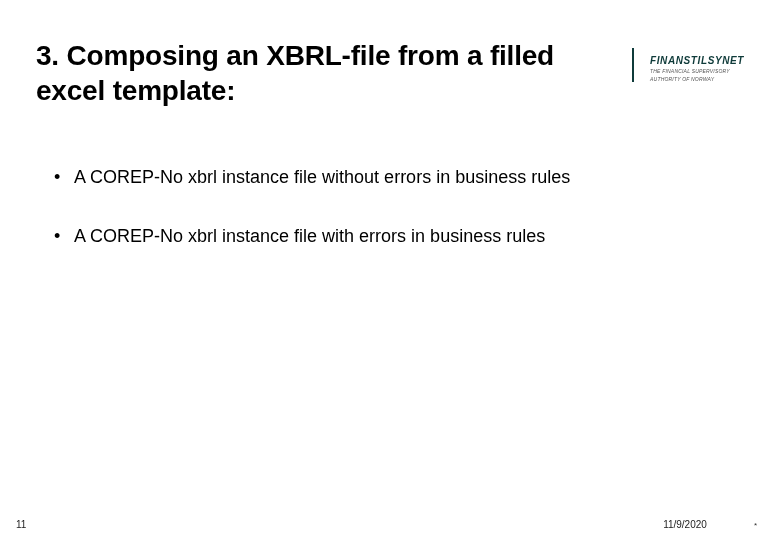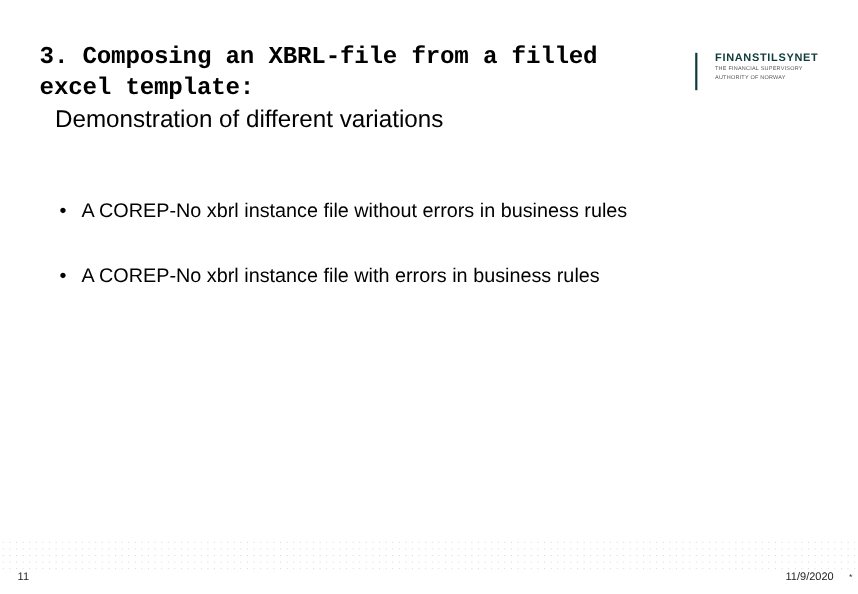--- a/index.html
+++ b/index.html
@@ -20,38 +20,38 @@
   }
   .header-row {
     display: flex;
     justify-content: space-between;
     align-items: flex-start;
   }
   .title-block {
     max-width: 530px;
   }
   .title-bold {
-    font-size: 22px;
+    font-size: 28px;
     font-weight: bold;
     line-height: 1.25;
     letter-spacing: -0.2px;
-    font-family: Liberation Mono, monospace;
   }
   .title-sub {
     font-size: 22px;
     font-weight: normal;
     line-height: 1.25;
     padding-left: 14px;
     margin-top: 1px;
   }
   .logo {
     display: flex;
-    align-items: flex-start;
+    align-items: flex-end;
     gap: 16px;
     margin-top: 10px;
+    font-style: italic;
   }
   .logo-bar {
     width: 2px;
     height: 34px;
     background: #0f3b3a;
   }
   .logo-text {
     display: flex;
     flex-direction: column;
     justify-content: flex-start;
@@ -99,47 +99,46 @@
     height: 28px;
     background-image: radial-gradient(circle, #cfcfcf 0.6px, transparent 0.7px);
     background-size: 6px 6px;
     background-position: 0 0;
     opacity: 0.9;
   }
   .footer {
     position: absolute;
     bottom: 10px;
     left: 16px;
-    right: 5px;
+    right: 23px;
     display: flex;
     justify-content: space-between;
     align-items: baseline;
     font-size: 10px;
     color: #222;
   }
   .footer-right {
     display: flex;
     align-items: baseline;
-    gap: 14px;
+    gap: 47px;
     margin-top: 32px;
   }
   .footer-star {
     font-size: 8px;
     color: #333;
   }
 </style>
 </head>
 <body>
 
 <div class="slide">
 
   <div class="header-row">
     <div class="title-block">
       <div class="title-bold">3. Composing an XBRL-file from a filled excel template:</div>
-      <div class="title-sub">Demonstration of different variations</div>
     </div>
     <div class="logo">
       <div class="logo-bar"></div>
       <div class="logo-text">
         <div class="logo-name">FINANSTILSYNET</div>
         <div class="logo-tag">THE FINANCIAL SUPERVISORY</div>
         <div class="logo-tag">AUTHORITY OF NORWAY</div>
       </div>
     </div>
   </div>

